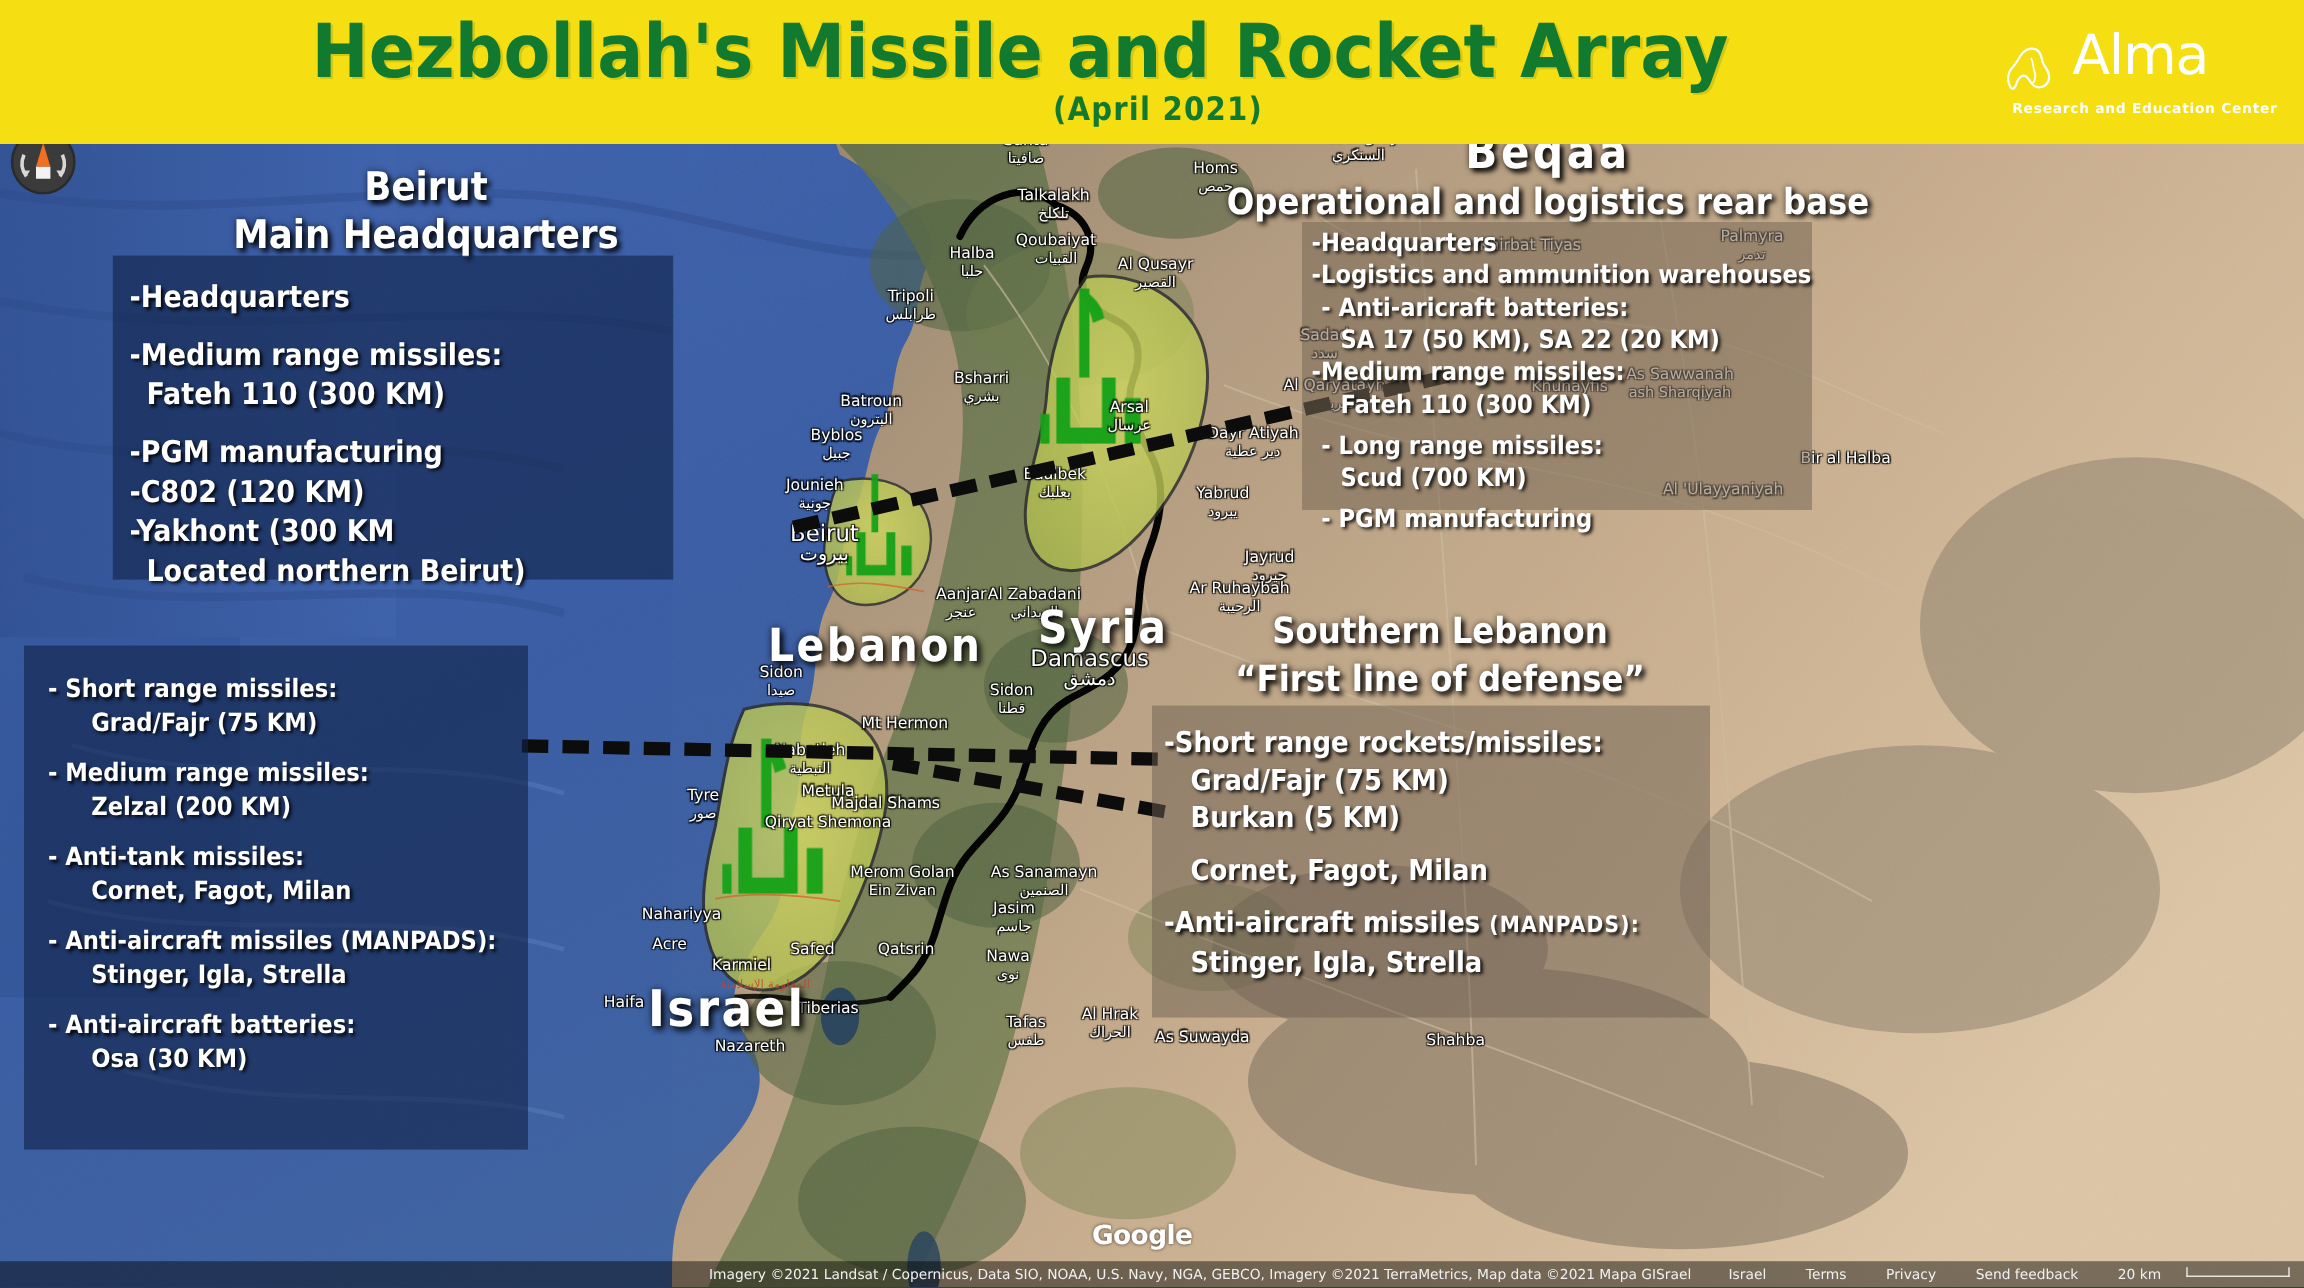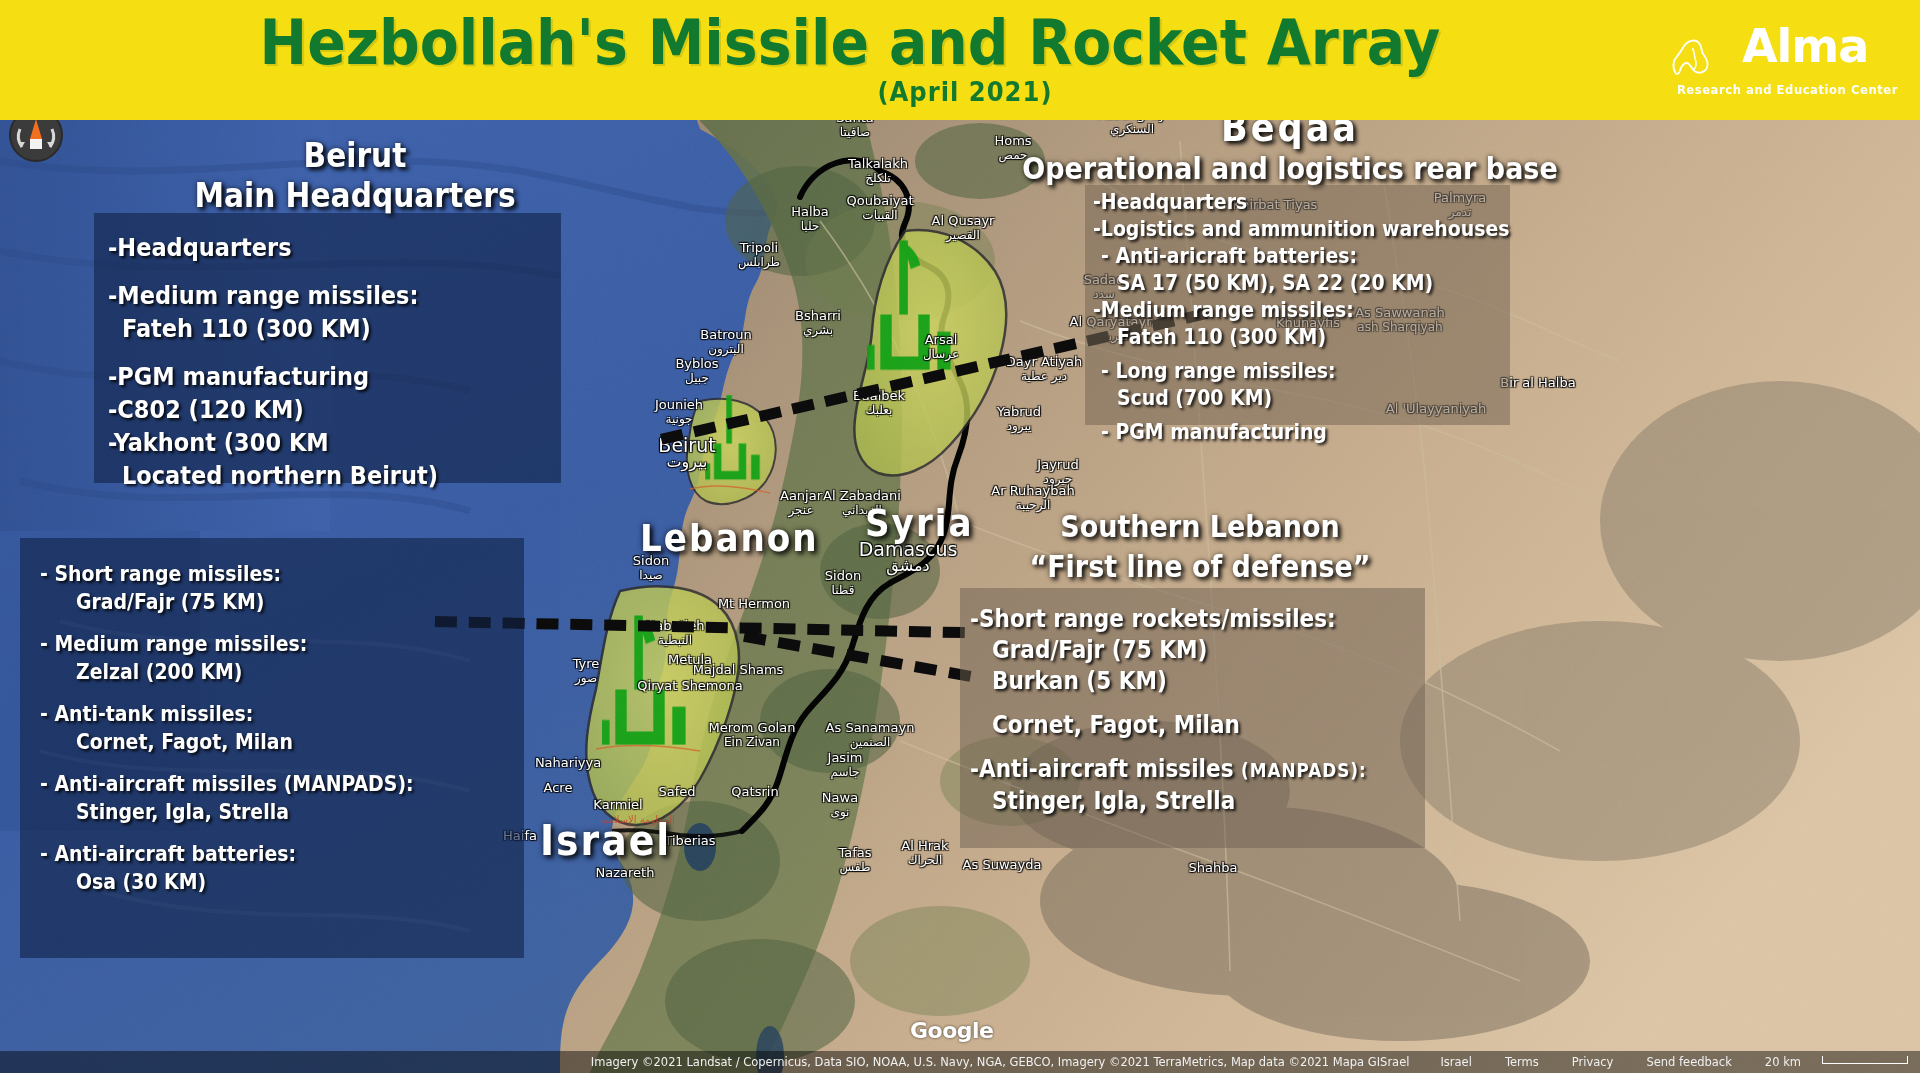--- a/index.html
+++ b/index.html
@@ -44,23 +44,22 @@
   #logo{
     position:absolute;right:22px;top:16px;
     width:250px;height:88px;
     display:flex;align-items:center;justify-content:flex-end;
   }
   #logo .logo-row{display:flex;align-items:center;gap:4px;}
   #logo-mark{width:58px;height:58px;flex:none;}
   #logo-text-wrap{display:flex;flex-direction:column;align-items:flex-start;}
   #logo-name{
     font-family:"DejaVu Sans","Liberation Sans",sans-serif;
-    font-size:46px;line-height:46px;color:#ffffff;font-weight:700;
+    font-size:46px;line-height:46px;color:#ffffff;font-weight:400;
     letter-spacing:-1px;
-    margin-left:15px;
   }
   #logo-sub{
     font-family:"DejaVu Sans","Liberation Sans",sans-serif;
     font-size:11.5px;color:#ffffff;font-weight:bold;letter-spacing:.6px;
     margin-top:14px;margin-left:-50px;white-space:nowrap;
   }
 
   
   #map{
     position:absolute;left:0;top:101px;width:1920px;height:972px;
@@ -146,21 +145,21 @@
     left:94px;top:112px;width:467px;height:270px;
     background:rgba(18,36,72,.62);
     padding:18px 0 0 14px;
     font-size:25px;line-height:33px;
   }
   #beirut-panel .gap{height:15px;}
 
   
   #second-heading{left:12px;top:395px;width:440px;text-align:center;font-size:30px;line-height:36px;}
   #second-panel{
-    left:20px;top:437px;width:504px;height:420px;
+    left:20px;top:437px;width:420px;height:420px;
     background:rgba(18,36,72,.62);
     padding:22px 0 0 14px;
     font-size:21px;line-height:28px;
   }
   #second-panel .li{padding-left:6px;}
   #second-panel .sub{padding-left:42px;}
   #second-panel .gap{height:14px;}
 
   
   #beqaa-heading{left:1000px;top:5px;width:580px;text-align:center;font-size:30px;line-height:38px;}

